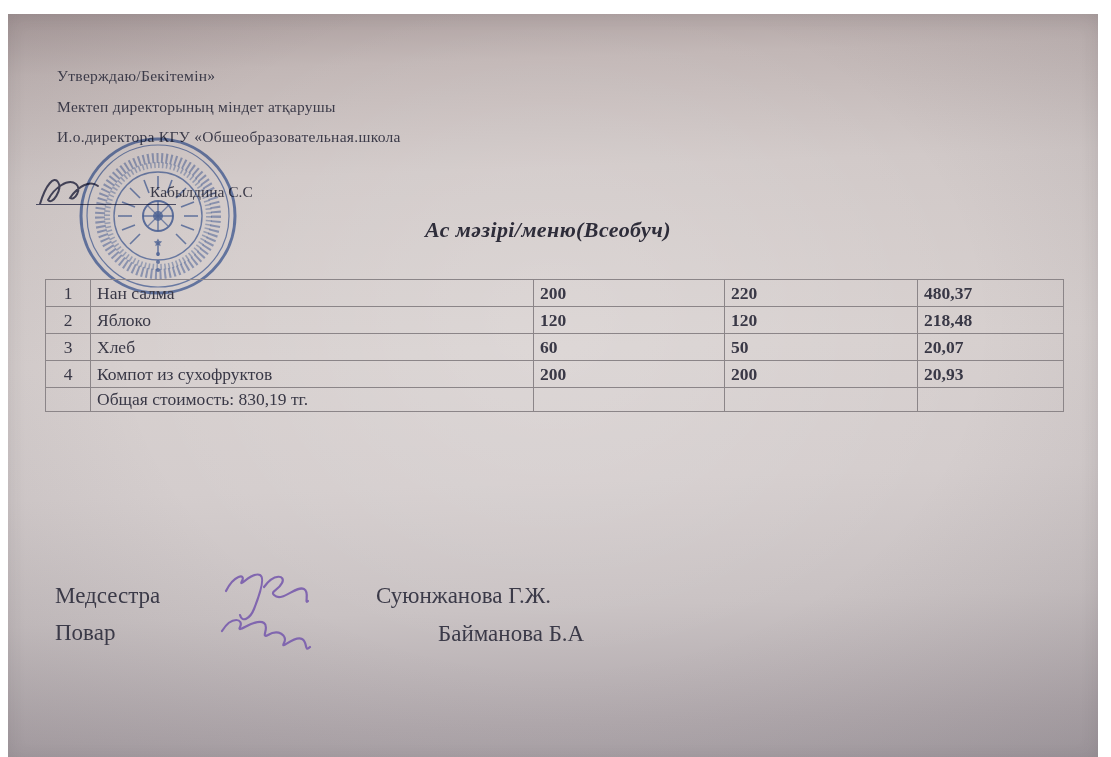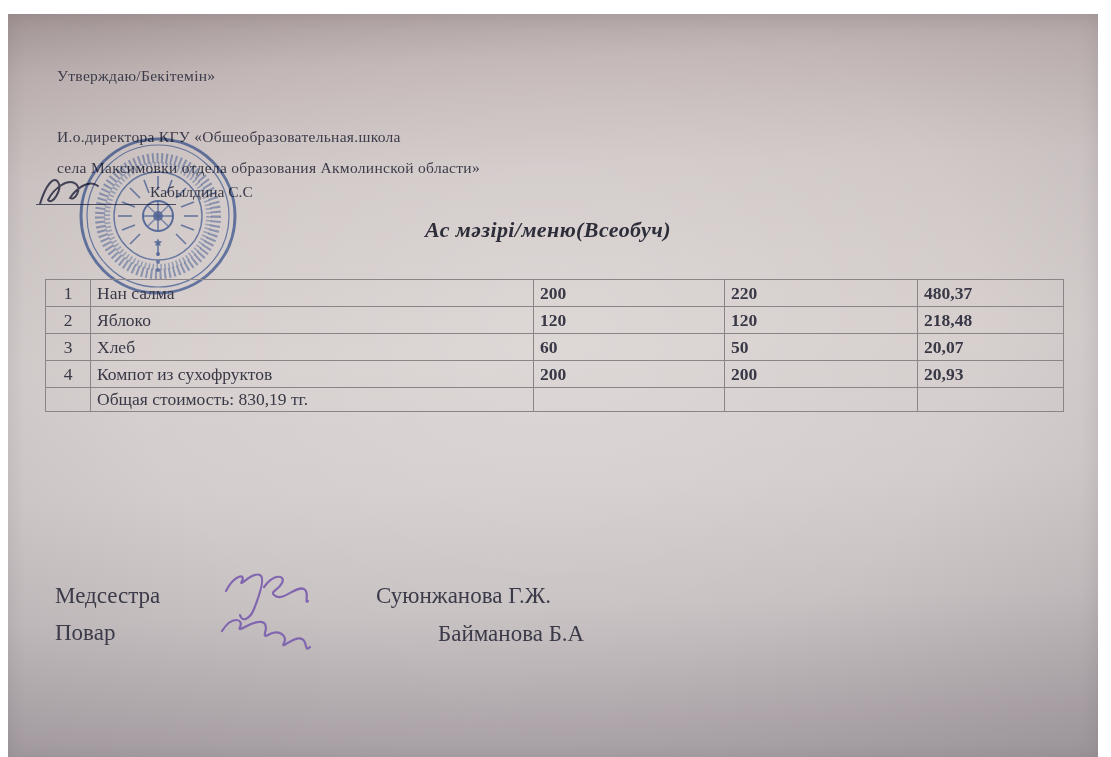--- a/index.html
+++ b/index.html
@@ -38,22 +38,22 @@
   .footer-label,.footer-name{font-size:23px;color:#3b3a48;white-space:nowrap;}
   svg{display:block;}
   .stamp{mix-blend-mode:multiply;opacity:.85;}
 </style>
 </head>
 <body>
 
 <div class="paper">
 
   <div class="abs approval-line" style="left:49px;top:53px;">Утверждаю/Бекітемін»</div>
+  <div class="abs approval-line" style="left:49px;top:84px;">Мектеп директорының міндет атқарушы</div>
   <div class="abs approval-line" style="left:49px;top:114px;">И.о.директора КГУ «Обшеобразовательная.школа</div>
-  <div class="abs approval-line" style="left:49px;top:145px;">села Максимовки отдела образования Акмолинской области»</div>
 
   <svg class="abs" style="left:26px;top:156px;" width="140" height="42" viewBox="0 0 140 42">
     <path d="M6,34 C12,14 20,6 24,12 C29,19 18,36 14,30 C20,18 34,8 42,14 C48,19 41,31 36,28 C44,16 56,10 64,16" fill="none" stroke="#33334a" stroke-width="2" stroke-linecap="round" opacity=".9"></path>
   </svg>
   <div class="abs sig-underline" style="left:28px;top:190px;"></div>
   <div class="abs signer" style="left:142px;top:169px;">Кабылдина С.С</div>
 
   <svg class="abs stamp" style="left:68px;top:120px;" width="164" height="164" viewBox="0 0 164 164">
     <g stroke="#3f63ae" fill="none">
       <circle cx="82" cy="82" r="77" stroke-width="3" opacity=".85"></circle>

